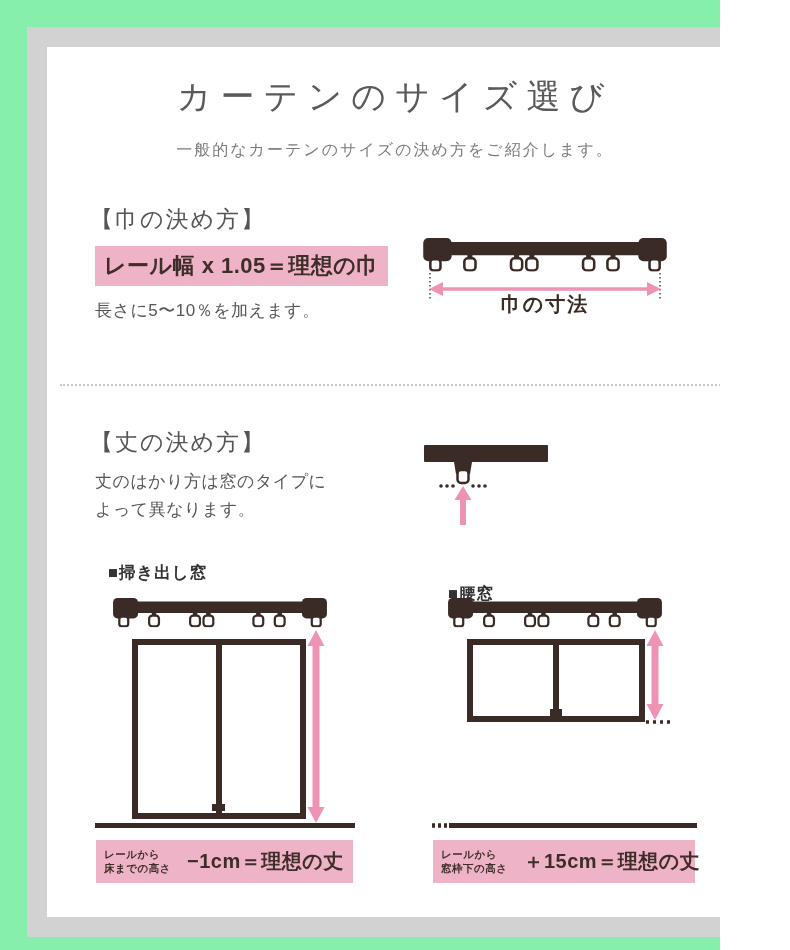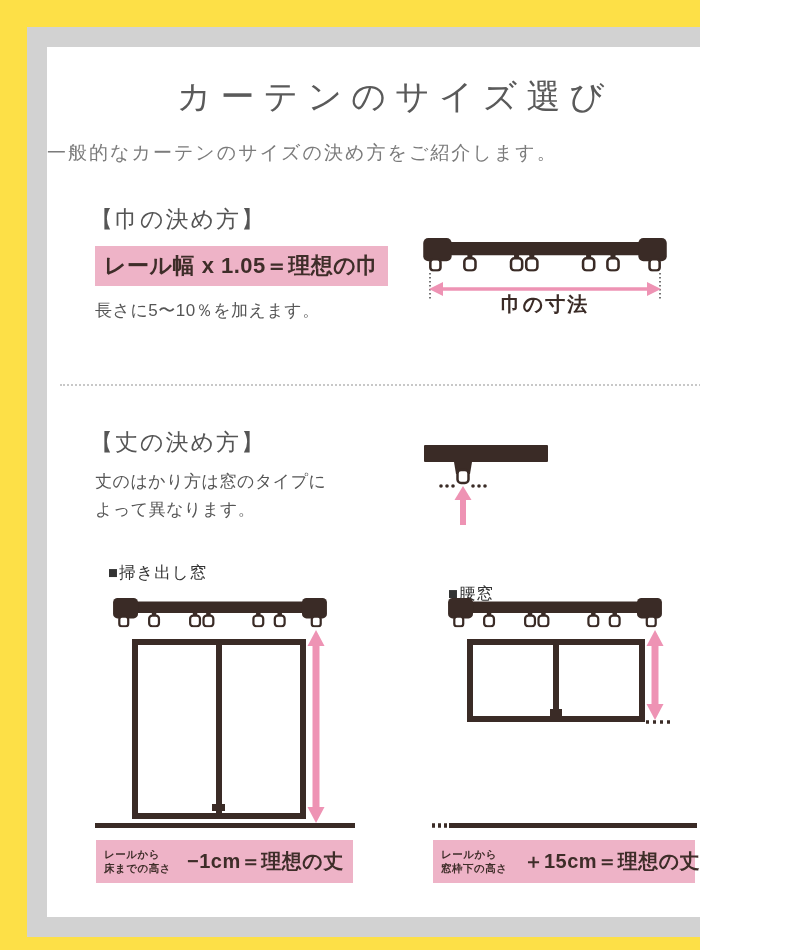--- a/index.html
+++ b/index.html
@@ -1,32 +1,32 @@
 <!DOCTYPE html>
 <html><head>
 <meta charset="utf-8">
 <style>
   html,body{margin:0;padding:0;background:#ffffff;}
   #page{
-    position:relative;width:700px;height:950px;background:#fde047;overflow:hidden;
-    font-family:"Liberation Sans","DejaVu Sans",sans-serif;color:#555;
+    position:relative;width:700px;height:950px;background:#86efac;overflow:hidden;
+    font-family:"Liberation Sans","DejaVu Sans",sans-serif;color:#555;padding-left:20px;
   }
   .frame{
     position:absolute;left:27px;top:27px;width:696px;height:870px;
     border:20px solid #d2d2d2;background:#ffffff;box-sizing:content-box;
   }
   .abs{position:absolute;}
   .page-title{
     left:47px;top:74px;width:696px;text-align:center;
     font-family:"Liberation Serif","DejaVu Serif",serif;
     font-size:34px;letter-spacing:9px;color:#5a5a5a;white-space:nowrap;
   }
   .page-subtitle{
-    left:47px;top:140px;width:696px;text-align:left;
-    font-size:19px;letter-spacing:2px;color:#7b7b7b;white-space:nowrap;
+    left:47px;top:140px;width:696px;text-align:center;
+    font-size:16px;letter-spacing:2px;color:#7b7b7b;white-space:nowrap;
   }
   .section-heading{
     font-size:23px;letter-spacing:2px;color:#555;white-space:nowrap;
   }
   .formula-badge{
     background:#eeb3c7;color:#3e2d29;font-weight:bold;
     display:flex;align-items:center;white-space:nowrap;box-sizing:border-box;
   }
   .badge-main{font-size:22px;letter-spacing:0.5px;padding:5px 9px;}
   .body-text{
@@ -36,21 +36,21 @@
     left:60px;top:384px;width:680px;height:0;border-top:2px dotted #c8c8c8;
   }
   .dim-label{
     left:421px;top:291px;width:248px;text-align:center;
     font-size:20px;font-weight:bold;letter-spacing:2px;color:#3a2b26;white-space:nowrap;
   }
   .measure-note{
     left:483px;top:498px;font-size:14.5px;letter-spacing:0.5px;color:#4a4a4a;white-space:nowrap;
   }
   .window-label{
-    font-size:16.5px;font-weight:normal;color:#333;letter-spacing:1px;white-space:nowrap;
+    font-size:16.5px;font-weight:bold;color:#333;letter-spacing:1px;white-space:nowrap;
   }
   .len-badge{
     height:43px;padding:0 8px;gap:16px;
   }
   .len-badge .small-prefix{
     font-size:10.5px;line-height:1.3;font-weight:bold;letter-spacing:0.5px;
   }
   .len-badge .big-formula{
     font-size:20px;letter-spacing:0.5px;font-weight:bold;
   }

